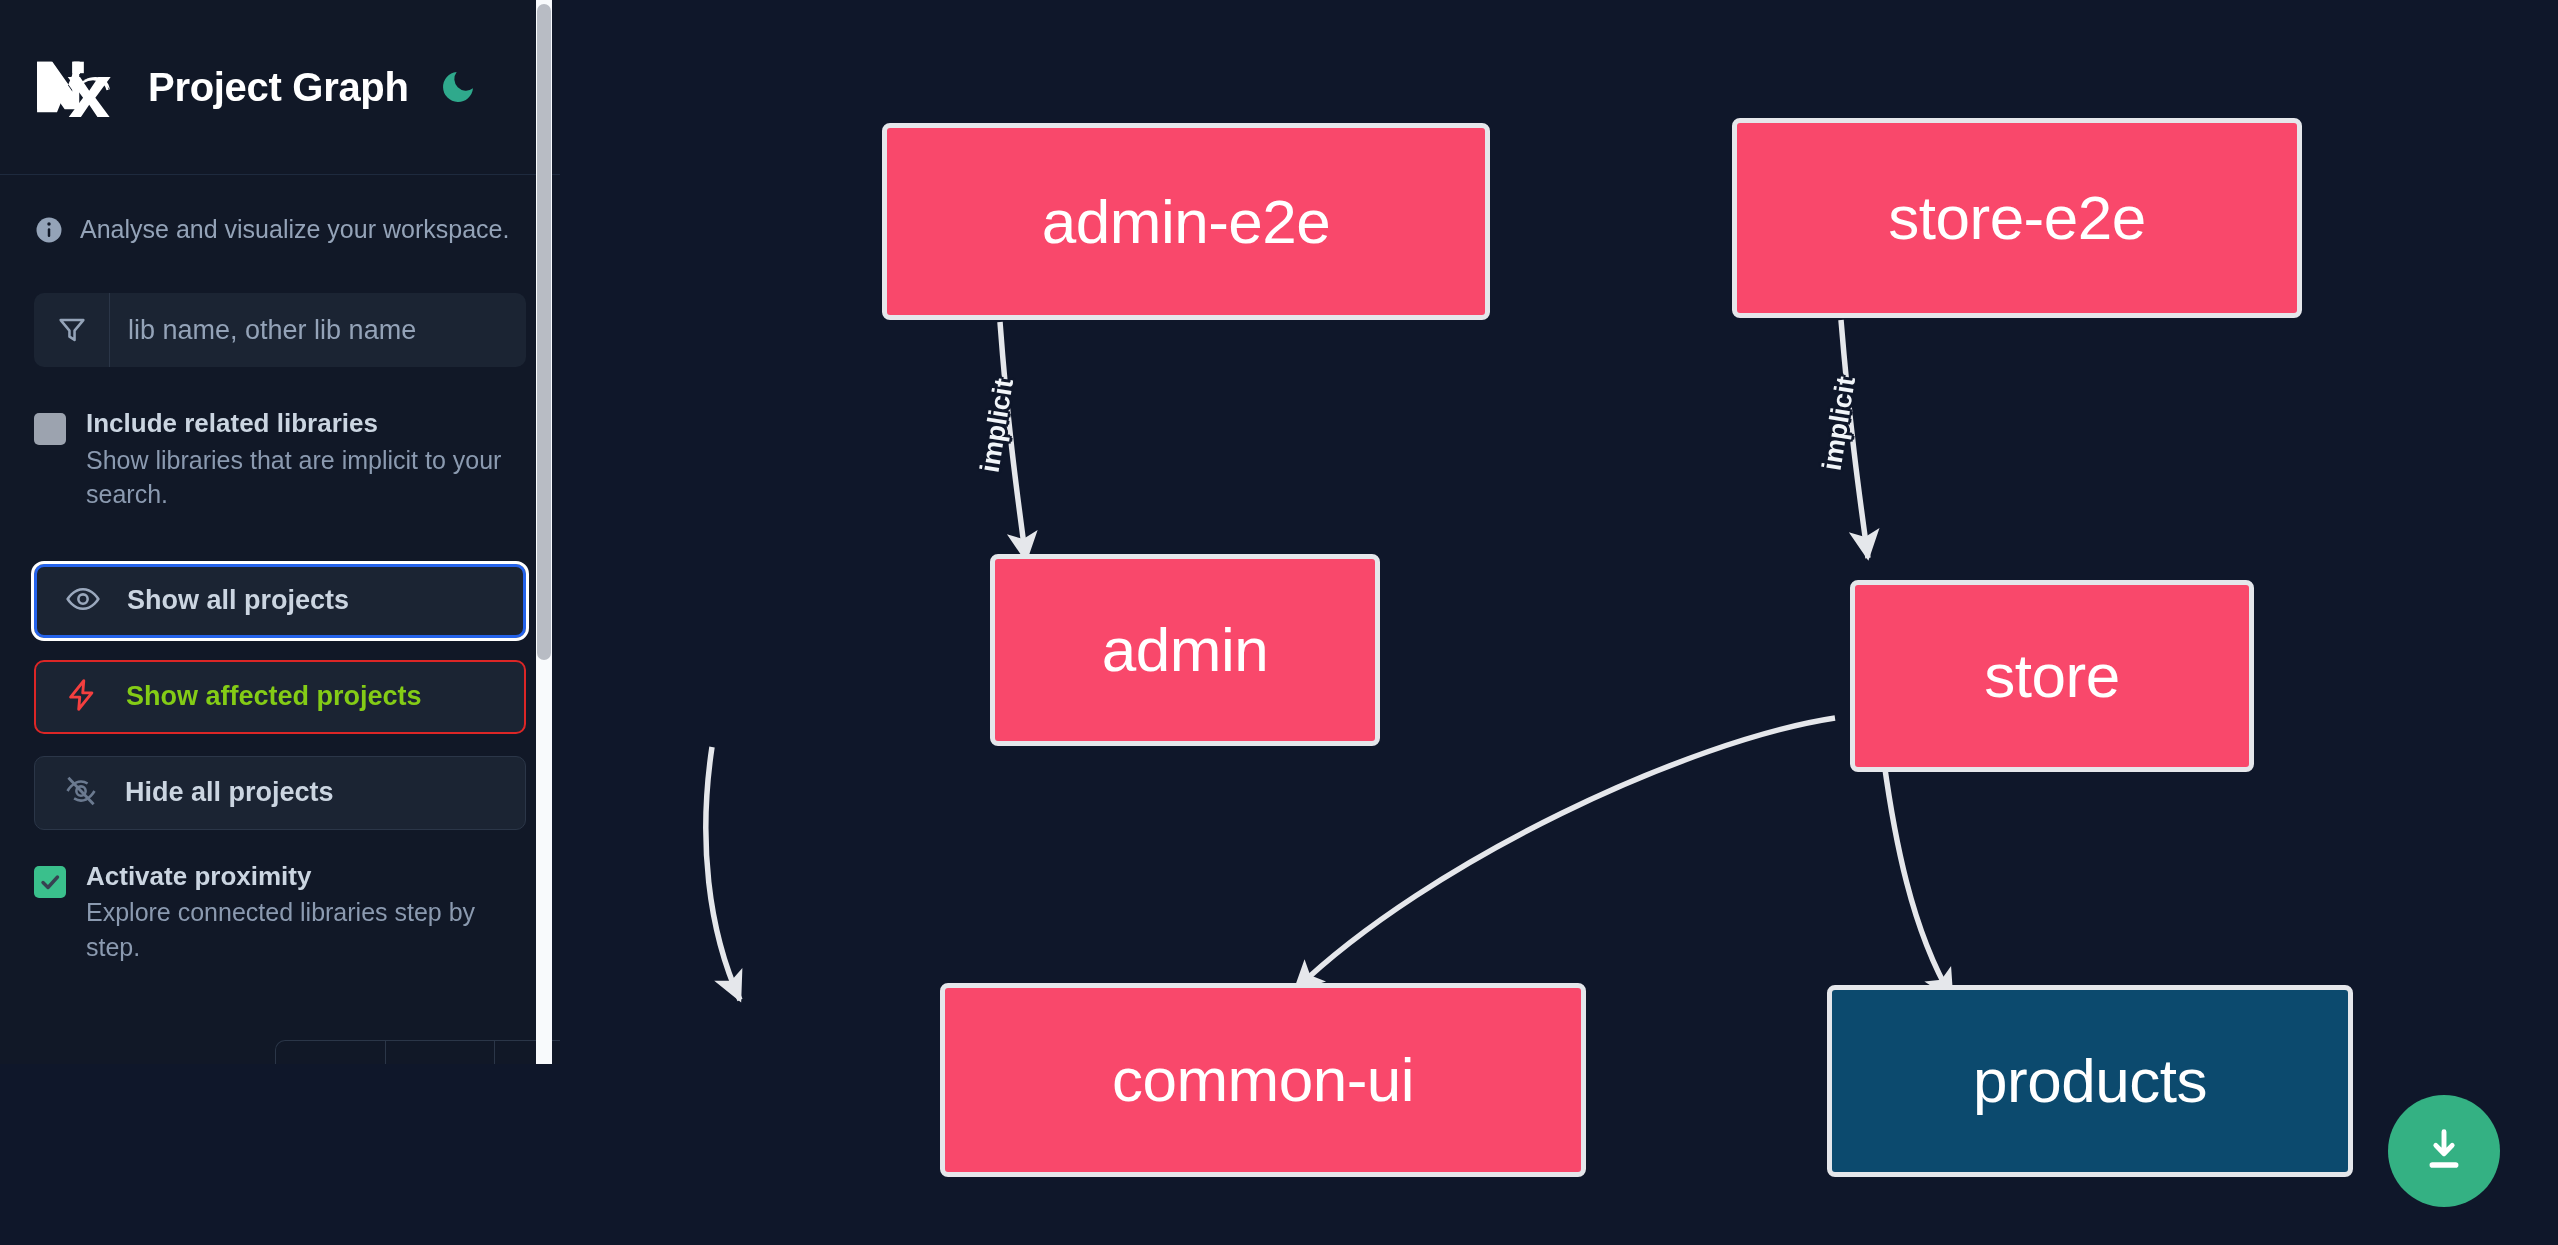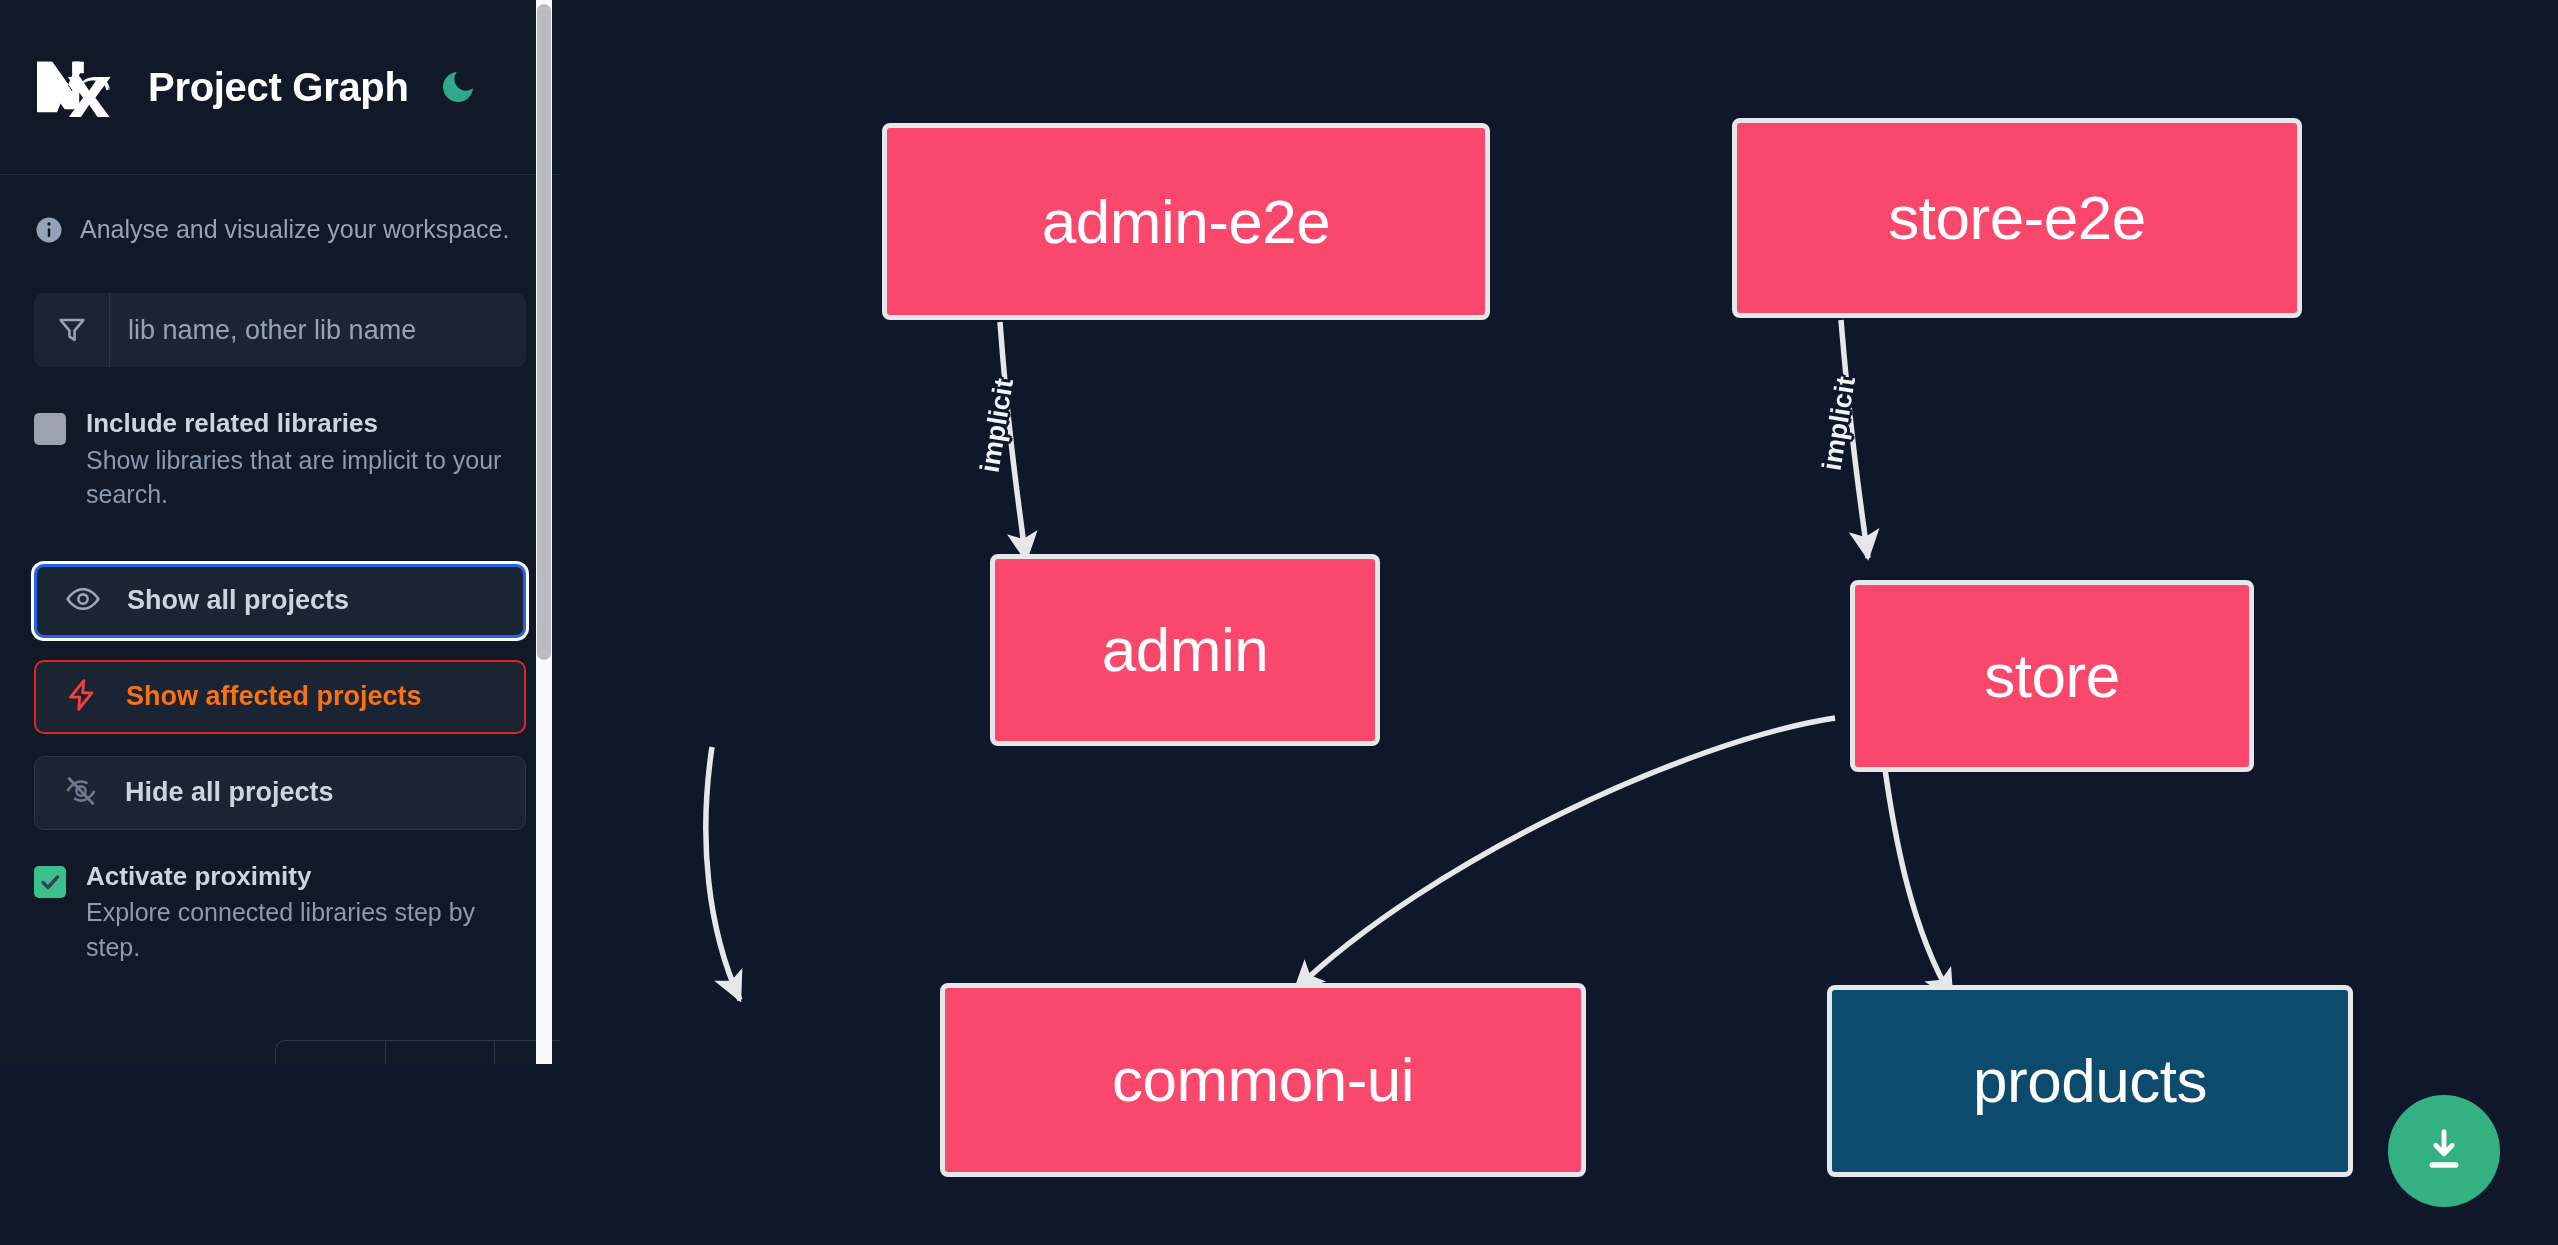--- a/index.html
+++ b/index.html
@@ -161,21 +161,21 @@
   .gbtn .lbl { font-size: 27px; font-weight: 700; white-space: nowrap; }
 
   .btn-showall {
     border: 3px solid #2563eb;
     outline: 3px solid #ffffff;
     outline-offset: 0px;
   }
   .btn-showall .lbl { color: #cbd5e1; }
 
   .btn-affected { border: 2px solid #dc2626; }
-  .btn-affected .lbl { color: #f97316; }
+  .btn-affected .lbl { color: #84cc16; }
 
   .btn-hideall { border: 1px solid #2b3648; }
   .btn-hideall .lbl { color: #cbd5e1; }
 
   
   .seg-peek {
     position: absolute;
     left: 275px;
     bottom: -2px;
     width: 330px;

